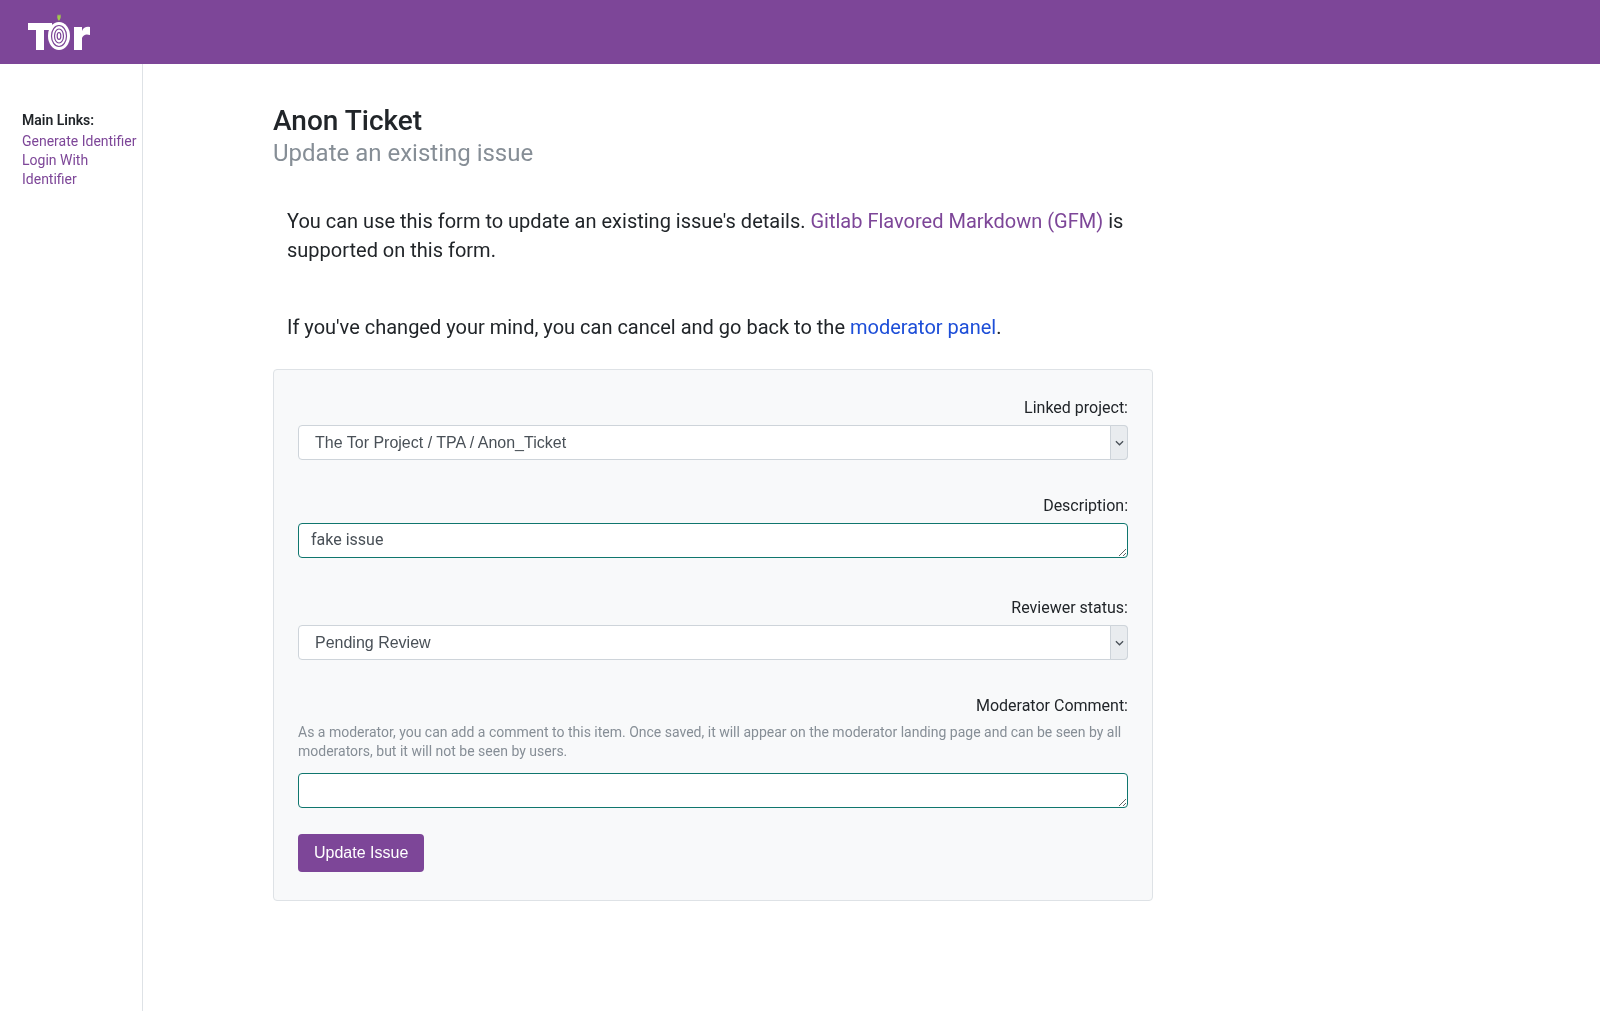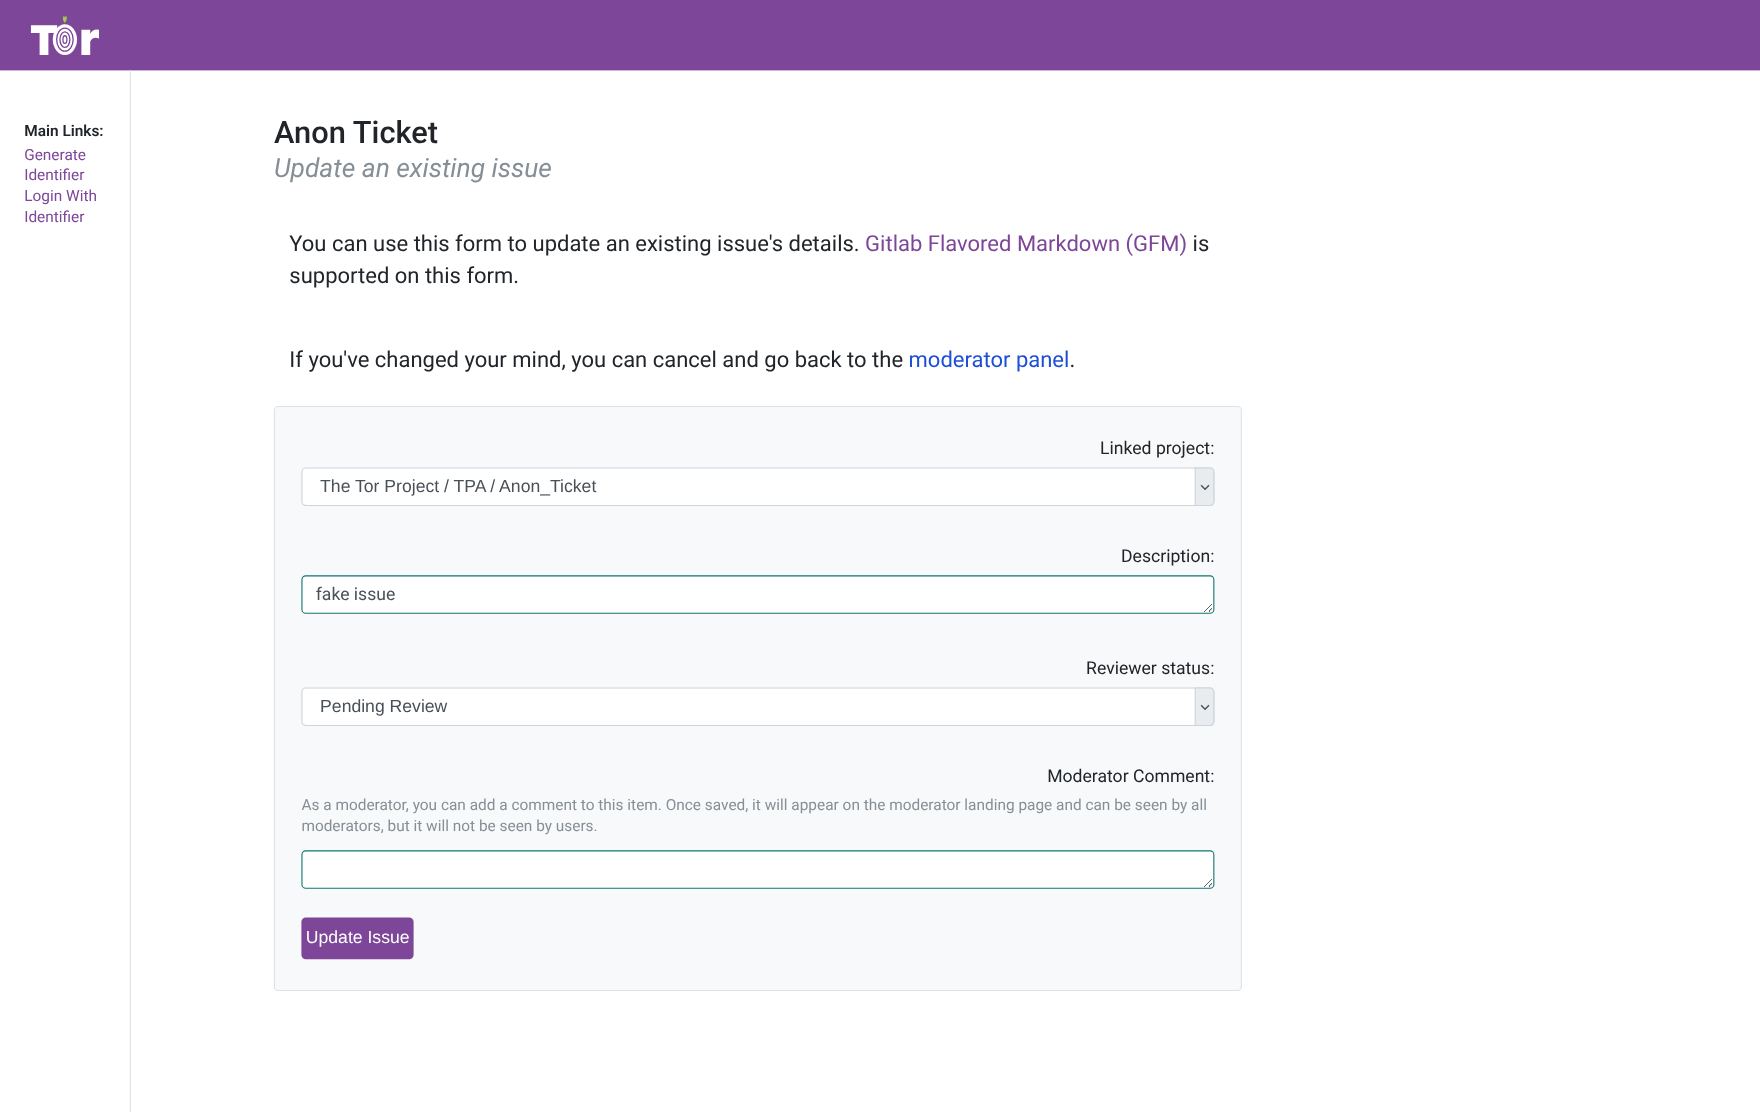--- a/index.html
+++ b/index.html
@@ -27,21 +27,21 @@
       font-weight: 900;
       font-family: Arial, sans-serif;
     }
     .logo-svg {
       display: block;
     }
     .layout {
       display: flex;
     }
     .sidebar {
-      width: 119px;
+      width: 143px;
       border-right: 1px solid #dee2e6;
       min-height: calc(100vh - 64px);
       padding: 48px 0 0 22px;
     }
     .sidebar-heading {
       font-size: 14px;
       font-weight: 600;
       color: #212529;
       margin-bottom: 4px;
     }
@@ -65,21 +65,20 @@
       font-size: 28px;
       font-weight: 500;
       color: #212529;
       margin-bottom: 2px;
     }
     .page-subtitle {
       font-size: 24px;
       font-weight: 400;
       color: #868e96;
       margin-bottom: 40px;
-      font-style: italic;
     }
     .intro-text {
       font-size: 20px;
       color: #212529;
       line-height: 1.45;
       margin-bottom: 50px;
       padding-left: 14px;
       margin-top: 28px;
     }
     .intro-text a {
@@ -163,21 +162,21 @@
       color: #495057;
       resize: both;
       min-height: 35px;
       font-family: inherit;
       line-height: 1.3;
     }
     .btn-primary {
       background: #7D4698;
       color: #fff;
       border: none;
-      padding: 10px 4px;
+      padding: 10px 16px;
       font-size: 16px;
       border-radius: 4px;
       cursor: pointer;
     }
   </style>
 </head>
 <body>
 
 <div class="header">
   <div class="logo">

